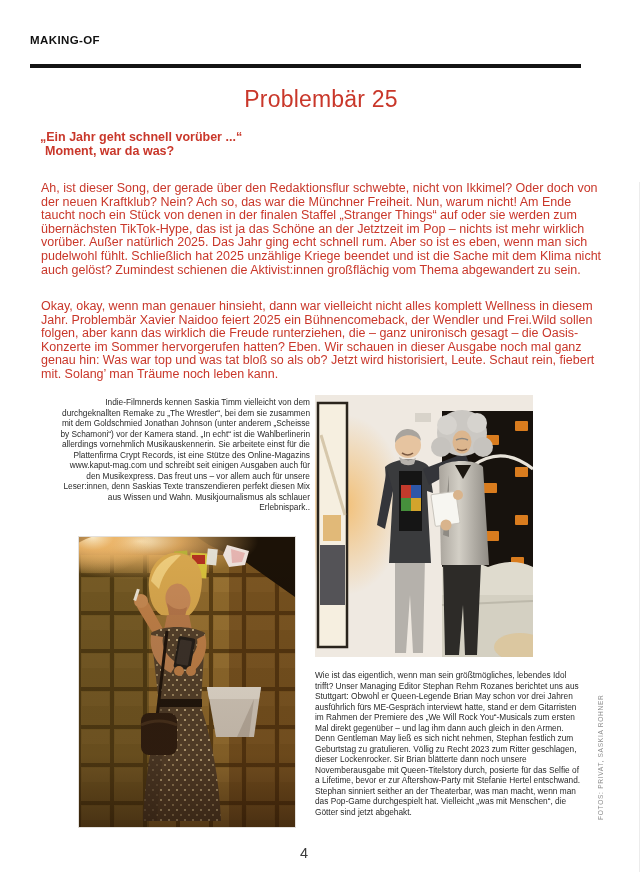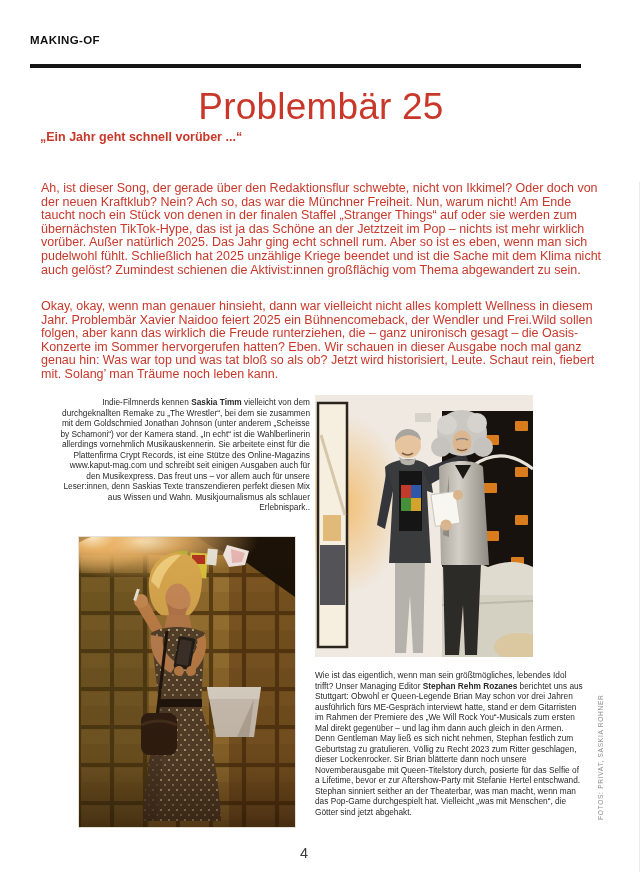--- a/index.html
+++ b/index.html
@@ -10,21 +10,21 @@
   }
   .kicker{
     position:absolute;left:30px;top:22px;font-size:11.5px;font-weight:bold;
     letter-spacing:.4px;color:#111;
   }
   .rule{
     position:absolute;left:30px;top:52px;width:551px;height:3.5px;background:#141414;
   }
   .title{
     position:absolute;left:0;top:74px;width:642px;text-align:center;
-    font-size:37px;font-weight:400;color:#c9372a;letter-spacing:.2px;
+    font-size:23px;font-weight:400;color:#c9372a;letter-spacing:.2px;
   }
   .quotes{
     position:absolute;left:40px;top:118px;width:420px;
     font-size:12.5px;font-weight:bold;color:#c9372a;line-height:14px;
   }
   .quote-line{white-space:pre;}
   .quote-line.indent{padding-left:5px;}
   .lead{
     position:absolute;left:41px;width:563px;
     font-size:12.5px;line-height:13.6px;color:#c9372a;font-weight:500;
@@ -48,33 +48,34 @@
     writing-mode:vertical-rl;transform:rotate(180deg);
     font-size:6.6px;letter-spacing:.7px;color:#8f8f8f;white-space:nowrap;
   }
   .pagenum{
     position:absolute;left:290px;top:833px;width:28px;text-align:center;
     font-size:14.5px;color:#3a3a3a;
   }
   .page-edge{
     position:absolute;left:639px;top:170px;width:1px;height:702px;background:#ececec;
   }
-  b{font-weight:bold;}
+  b{font-weight:normal;}
 </style>
 </head>
 <body>
 
 <div class="page">
 
   <div class="kicker">MAKING-OF</div>
   <div class="rule"></div>
   <h1 class="title" style="margin:0;">Problembär 25</h1>
 
   <div class="quotes">
     <div class="quote-line">„Ein Jahr geht schnell vorüber ...“</div>
+    <div class="quote-line indent">Moment, war da was?</div>
   </div>
 
   <p class="lead p1" style="margin:0;">Ah, ist dieser Song, der gerade über den Redaktionsflur schwebte, nicht von Ikkimel? Oder doch von der neuen Kraftklub? Nein? Ach so, das war die Münchner Freiheit. Nun, warum nicht! Am Ende taucht noch ein Stück von denen in der finalen Staffel „Stranger Things“ auf oder sie werden zum übernächsten TikTok-Hype, das ist ja das Schöne an der Jetztzeit im Pop – nichts ist mehr wirklich vorüber. Außer natürlich 2025. Das Jahr ging echt schnell rum. Aber so ist es eben, wenn man sich pudelwohl fühlt. Schließlich hat 2025 unzählige Kriege beendet und ist die Sache mit dem Klima nicht auch gelöst? Zumindest schienen die Aktivist:innen großflächig vom Thema abgewandert zu sein.</p>
   <p class="lead p2" style="margin:0;">Okay, okay, wenn man genauer hinsieht, dann war vielleicht nicht alles komplett Wellness in diesem Jahr. Problembär Xavier Naidoo feiert 2025 ein Bühnencomeback, der Wendler und Frei.Wild sollen folgen, aber kann das wirklich die Freude runterziehen, die – ganz unironisch gesagt – die Oasis-Konzerte im Sommer hervorgerufen hatten? Eben. Wir schauen in dieser Ausgabe noch mal ganz genau hin: Was war top und was tat bloß so als ob? Jetzt wird historisiert, Leute. Schaut rein, fiebert mit. Solang’ man Träume noch leben kann.</p>
 
   <div class="wrestler">
     <p class="small-body" style="margin:0;"><span>Indie-Filmnerds kennen </span><b>Saskia Timm</b><span> vielleicht von dem durchgeknallten Remake zu „The Wrestler“, bei dem sie zusammen mit dem Goldschmied Jonathan Johnson (unter anderem „Scheisse by Schamoni“) vor der Kamera stand. „In echt“ ist die Wahlberlinerin allerdings vornehmlich Musikauskennerin. Sie arbeitete einst für die Plattenfirma Crypt Records, ist eine Stütze des Online-Magazins www.kaput-mag.com und schreibt seit einigen Ausgaben auch für den Musikexpress. Das freut uns – vor allem auch für unsere Leser:innen, denn Saskias Texte transzendieren perfekt diesen Mix aus Wissen und Wahn. Musikjournalismus als schlauer Erlebnispark..</span></p>
   </div>
 
   <div class="photo photo-left">

